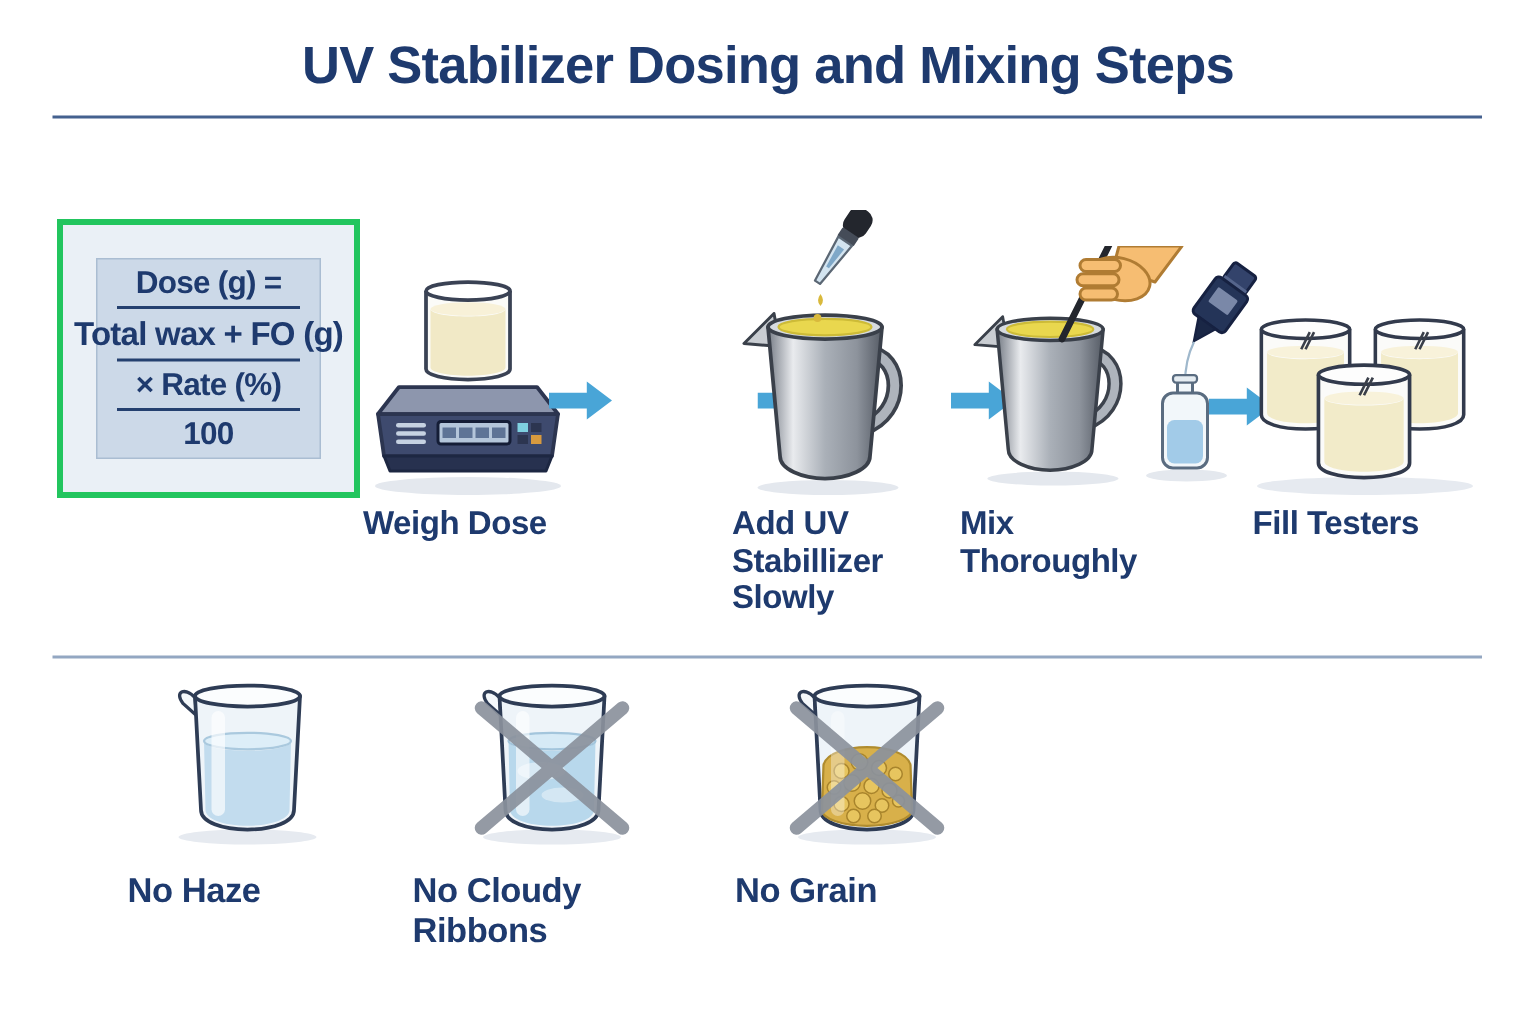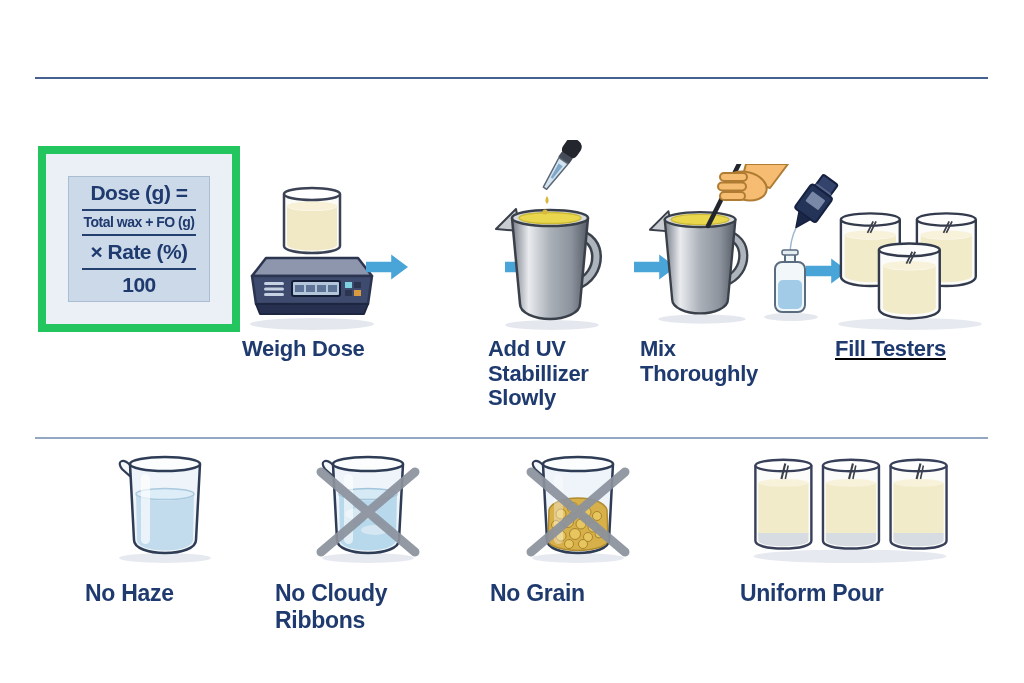--- a/index.html
+++ b/index.html
@@ -11,29 +11,29 @@
   .title {
     position:absolute; top:24px; left:0; width:100%; text-align:center;
     font-size:35px; font-weight:bold; color:#1e3a6e; letter-spacing:-0.5px;
   }
   .rule-top { position:absolute; top:77px; left:35px; width:953px; height:2px; background:#44618f; }
   .rule-mid { position:absolute; top:437px; left:35px; width:953px; height:2px; background:#93a7c2; }
 
   
   .formula-box {
     position:absolute; left:38px; top:146px; width:202px; height:186px;
-    border:8px solid #22c55e; background:#eaf0f6; padding:22px;
+    border:4px solid #22c55e; background:#eaf0f6; padding:22px;
   }
   .formula-inner {
     width:100%; height:100%; background:#ccd9e8; border:1px solid #aabdd2;
     display:flex; flex-direction:column; justify-content:space-evenly; align-items:center;
     text-align:center;
   }
   .f-line { font-size:21px; font-weight:bold; color:#1e3a6e; letter-spacing:-0.5px; white-space:nowrap; }
-  .f-num  { font-size:14px; }
+  .f-num  { font-size:22px; }
   .f-rule { width:82%; height:2px; background:#24406f; }
 
   
   .step { position:absolute; top:130px; text-align:left; }
   .icon-area { height:202px; display:flex; align-items:flex-end; justify-content:center; overflow:visible; }
   .step-label {
     margin-top:5px; font-size:22px; font-weight:bold; color:#1e3a6e;
     white-space:pre-line; line-height:1.12; letter-spacing:-0.3px;
   }
   .arrow { position:absolute; width:42px; height:26px; }
@@ -92,20 +92,21 @@
       <g stroke="#8b929d" stroke-width="9" stroke-linecap="round" opacity="0.92">
         <line x1="8" y1="20" x2="102" y2="100"></line>
         <line x1="102" y1="20" x2="8" y2="100"></line>
       </g>
     </g>
   </defs>
 </svg>
 
 <div class="canvas">
 
+  <h1 class="title">UV Stabilizer Dosing and Mixing Steps</h1>
   <div class="rule-top"></div>
 
   <div class="formula-box">
     <div class="formula-inner">
       <div class="f-line">Dose (g) =</div>
       <div class="f-rule"></div>
       <div class="f-line f-num">Total wax + FO (g)</div>
       <div class="f-rule"></div>
       <div class="f-line">× Rate (%)</div>
       <div class="f-rule"></div>
@@ -209,21 +210,21 @@
       </svg>
     </div>
     <div class="step-label">Mix
 Thoroughly</div>
   </div>
 
   <svg class="arrow" style="left:806px;top:258px;" viewBox="0 0 40 24">
     <polygon points="0,7 24,7 24,0 40,12 24,24 24,17 0,17" fill="#49a5d7"></polygon>
   </svg>
 
-  <div class="step" style="left:835px;width:150px;text-decoration:underline;">
+  <div class="step" style="left:835px;width:150px;">
     <div class="icon-area">
       <svg width="150" height="122" viewBox="0 0 150 122">
         <ellipse cx="75" cy="114" rx="72" ry="6" fill="#e6eaf0"></ellipse>
         <use href="#tester-sym" transform="translate(4,0) scale(0.95)"></use>
         <use href="#tester-sym" transform="translate(80,0) scale(0.95)"></use>
         <use href="#tester-sym" transform="translate(42,30) scale(0.98)"></use>
       </svg>
     </div>
     <div class="step-label">Fill Testers</div>
   </div>
@@ -284,25 +285,14 @@
         <ellipse cx="62" cy="78" rx="14" ry="5" fill="#ffffff" opacity="0.4"></ellipse>
         <ellipse cx="55" cy="42" rx="29" ry="5.5" fill="#d6eaf6" stroke="#a3c5dc" stroke-width="1.5"></ellipse>
         <ellipse cx="55" cy="12" rx="35" ry="7" fill="#fbfdfe" stroke="#2e3c55" stroke-width="2.5"></ellipse>
         <rect x="31" y="22" width="9" height="70" rx="4.5" fill="#ffffff" opacity="0.6"></rect>
         <use href="#x-mark"></use>
       </svg>
     </div>
     <div class="check-label">No Cloudy Ribbons</div>
   </div>
 
-  <div class="check" style="left:740px;width:220px;">
-    <div class="icon-area2">
-      <svg width="208" height="112" viewBox="0 0 208 116">
-        <ellipse cx="104" cy="108" rx="100" ry="7" fill="#e6eaf0"></ellipse>
-        <use href="#candle-sym" transform="translate(4,4)"></use>
-        <use href="#candle-sym" transform="translate(74,4)"></use>
-        <use href="#candle-sym" transform="translate(144,4)"></use>
-      </svg>
-    </div>
-    <div class="check-label">Uniform Pour</div>
-  </div>
 
 </div>
 
 </body></html>

